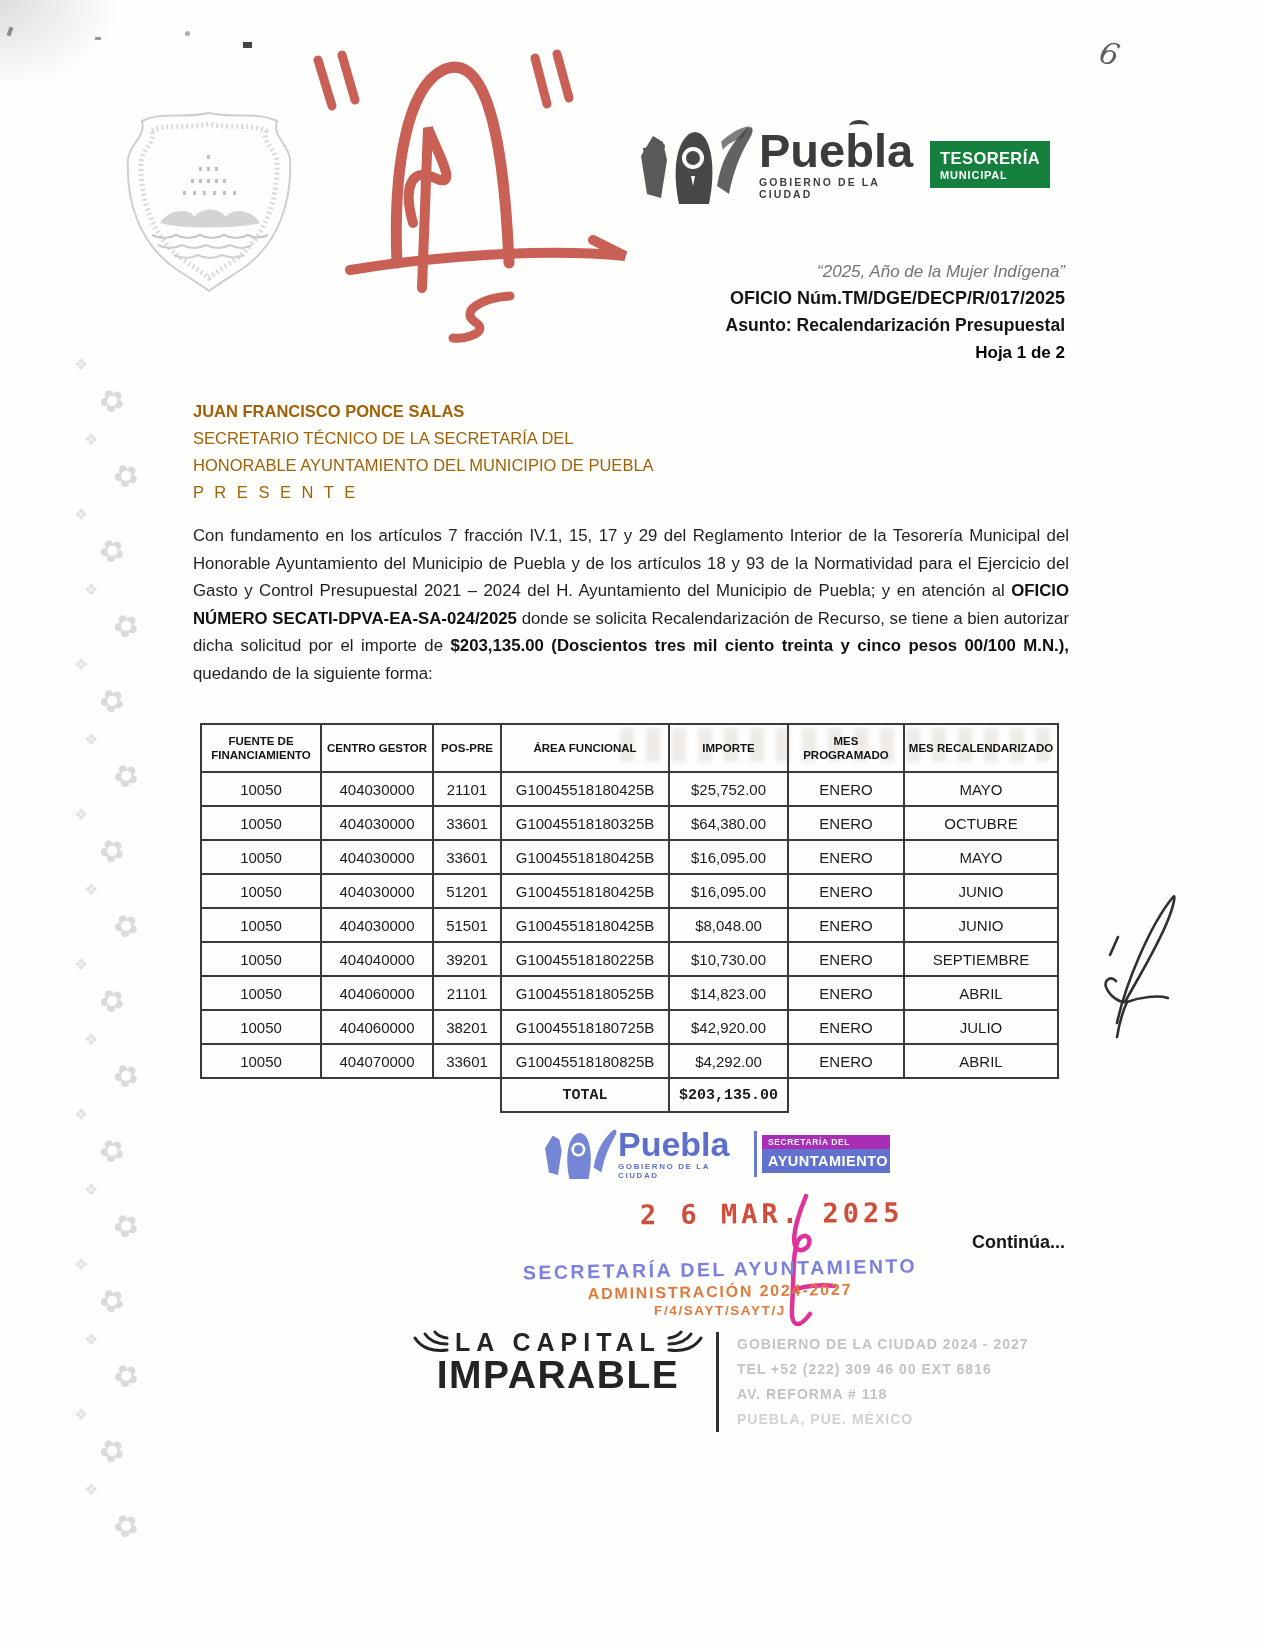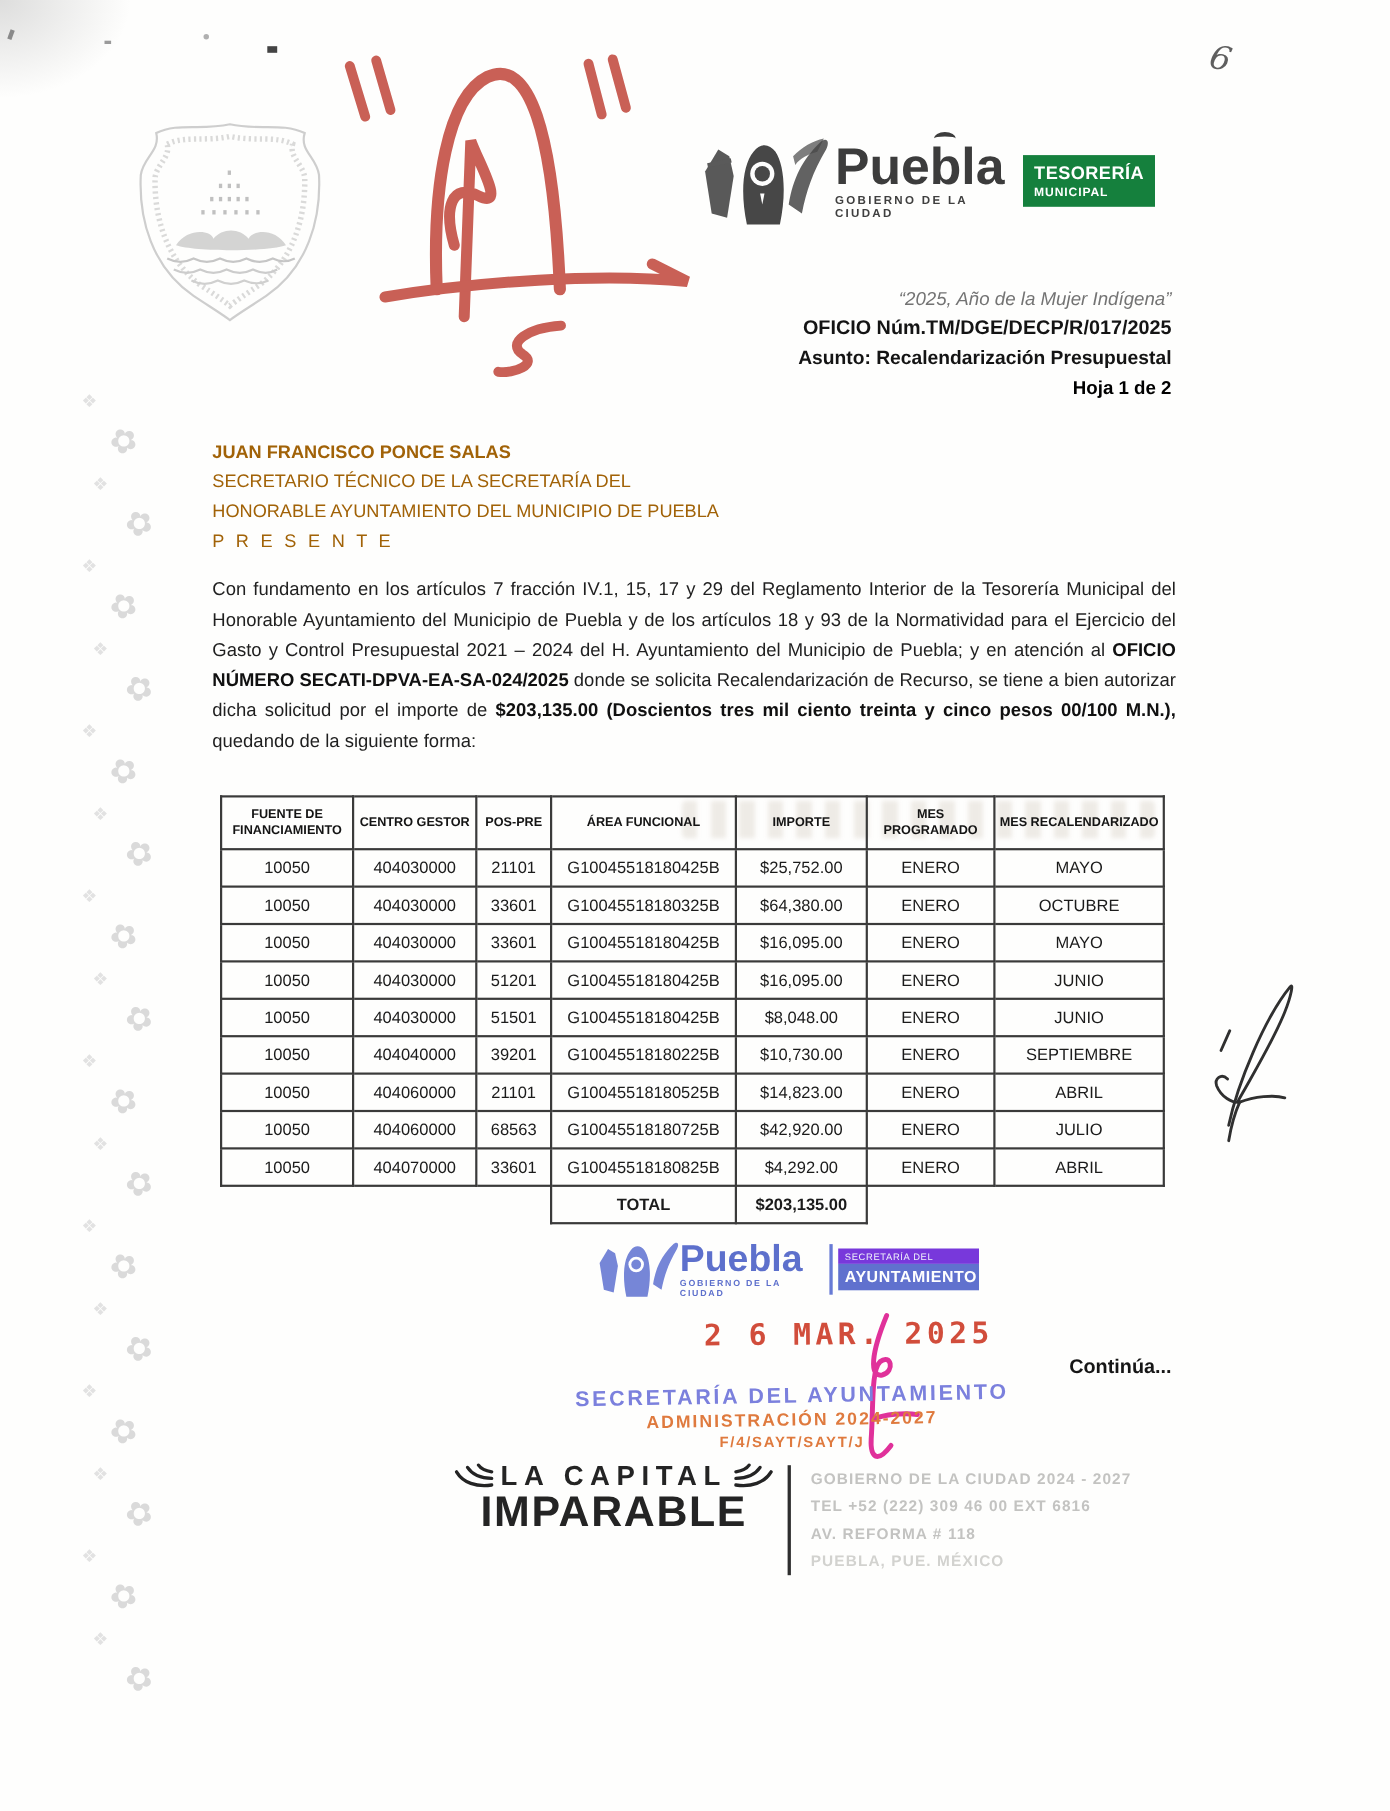--- a/index.html
+++ b/index.html
@@ -62,38 +62,38 @@
   .body-par b{color:#101010;}
 
   
   .tablewrap{left:200px;top:723px;}
   table.budget{border-collapse:collapse;table-layout:fixed;width:857px;}
   table.budget th,table.budget td{border:2px solid #3a3a3a;text-align:center;
     overflow:hidden;white-space:nowrap;}
   table.budget th{font-size:11.5px;font-weight:bold;line-height:14px;height:42px;
     padding:2px 3px;white-space:normal;color:#141414;}
   table.budget td{font-size:15px;height:30px;color:#1b1b1b;}
-  table.budget tr.total-row td{border:none;font-weight:bold;}
+  table.budget tr.total-row td{border:none;font-weight:bold;font-family:Liberation Mono, monospace;}
   table.budget tr.total-row td.bordered{border:2px solid #3a3a3a;}
   
   .ghost{left:620px;top:728px;width:430px;height:34px;
     background:repeating-linear-gradient(90deg,rgba(168,150,128,.18) 0 14px,rgba(168,150,128,0) 14px 26px);
     filter:blur(2px);border-radius:4px;}
 
   
   .pen-sign{left:1040px;top:845px;width:140px;height:200px;}
 
   
   .bluestamp{left:540px;top:1116px;width:350px;height:76px;display:flex;align-items:center;opacity:.92;}
   .bs-icons{width:78px;height:74px;flex:0 0 auto;}
   .bs-name{font-size:34px;font-weight:bold;color:#5064c8;line-height:32px;position:relative;}
   .bs-tag{font-size:8px;font-weight:bold;letter-spacing:1.6px;color:#5064c8;margin-top:2px;}
   .bs-sep{width:3px;height:46px;background:#5b6fd2;margin:0 5px 0 8px;}
   .bs-box{width:128px;}
-  .bs-box .r1{background:#6d28d9;color:#eef0fb;font-size:8.5px;font-weight:normal;letter-spacing:.6px;padding:2px 6px;}
+  .bs-box .r1{background:#a21caf;color:#eef0fb;font-size:8.5px;font-weight:bold;letter-spacing:.6px;padding:2px 6px;}
   .bs-box .r2{background:#5366cb;color:#fff;font-size:14.5px;font-weight:bold;letter-spacing:.5px;padding:4px 6px;}
 
   
   .datestamp{left:640px;top:1198px;font-size:27px;font-weight:bold;letter-spacing:4px;
     color:#cd3a27;transform:rotate(-.5deg);font-family:"DejaVu Sans Mono",monospace;opacity:.9;}
   .pink-sign{left:770px;top:1190px;width:80px;height:160px;}
 
   
   .stamp-lines{left:470px;top:1258px;width:500px;text-align:center;}
   .st-l1{font-size:19.5px;font-weight:bold;letter-spacing:2.5px;color:#7b80dd;transform:rotate(-1deg);}
@@ -291,21 +291,21 @@
             <td>404060000</td>
             <td>21101</td>
             <td>G10045518180525B</td>
             <td>$14,823.00</td>
             <td>ENERO</td>
             <td>ABRIL</td>
           </tr>
           <tr>
             <td>10050</td>
             <td>404060000</td>
-            <td>68563</td>
+            <td>38201</td>
             <td>G10045518180725B</td>
             <td>$42,920.00</td>
             <td>ENERO</td>
             <td>JULIO</td>
           </tr>
           <tr>
             <td>10050</td>
             <td>404070000</td>
             <td>33601</td>
             <td>G10045518180825B</td>

